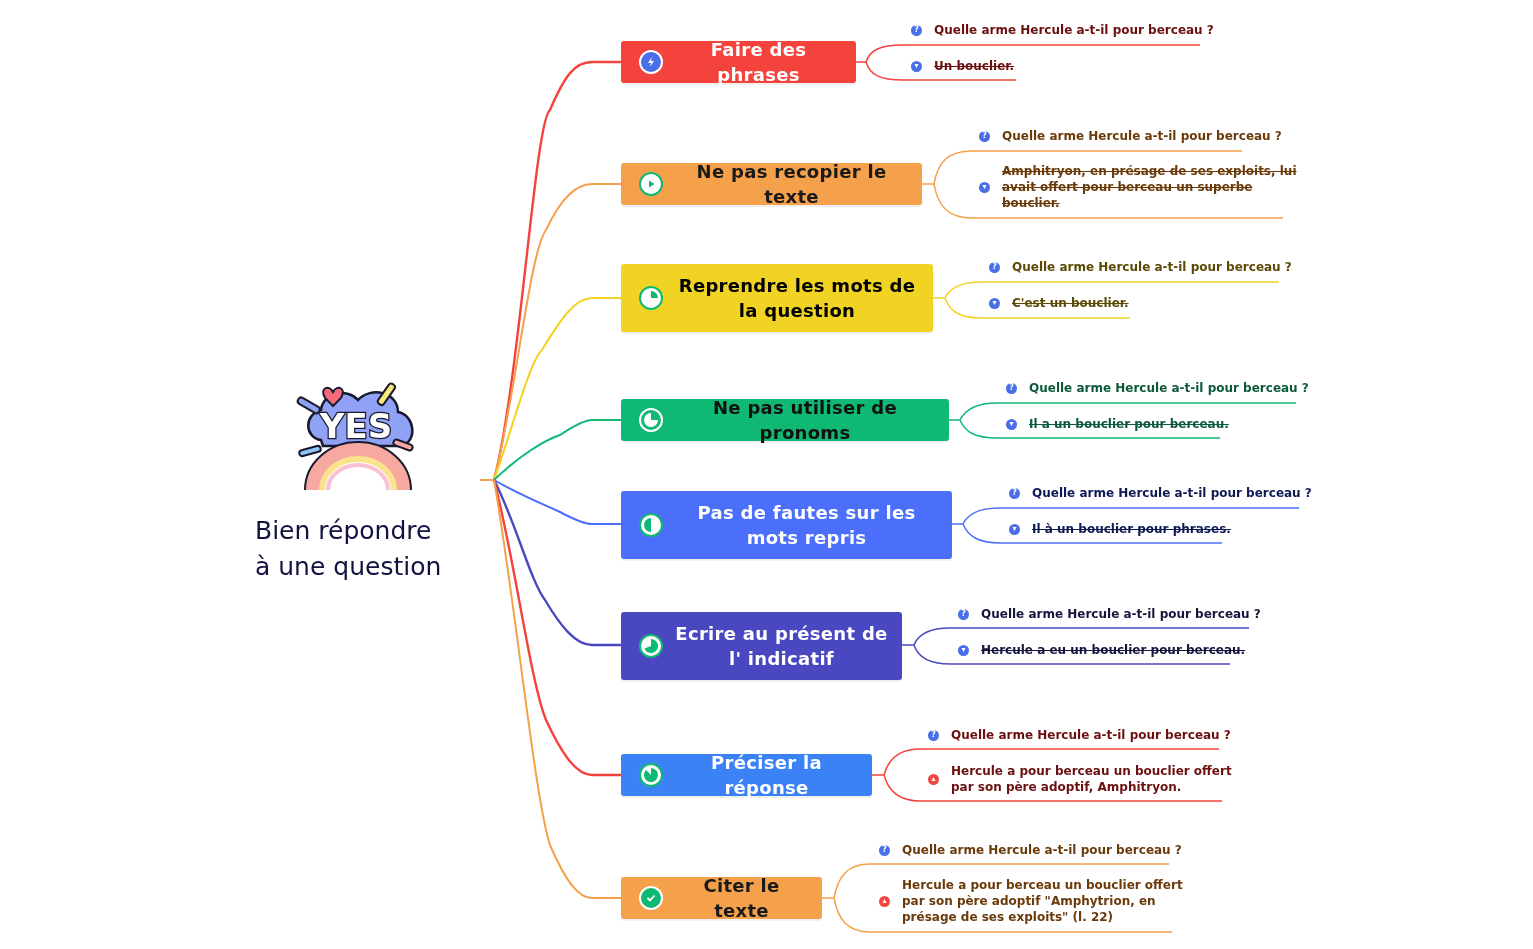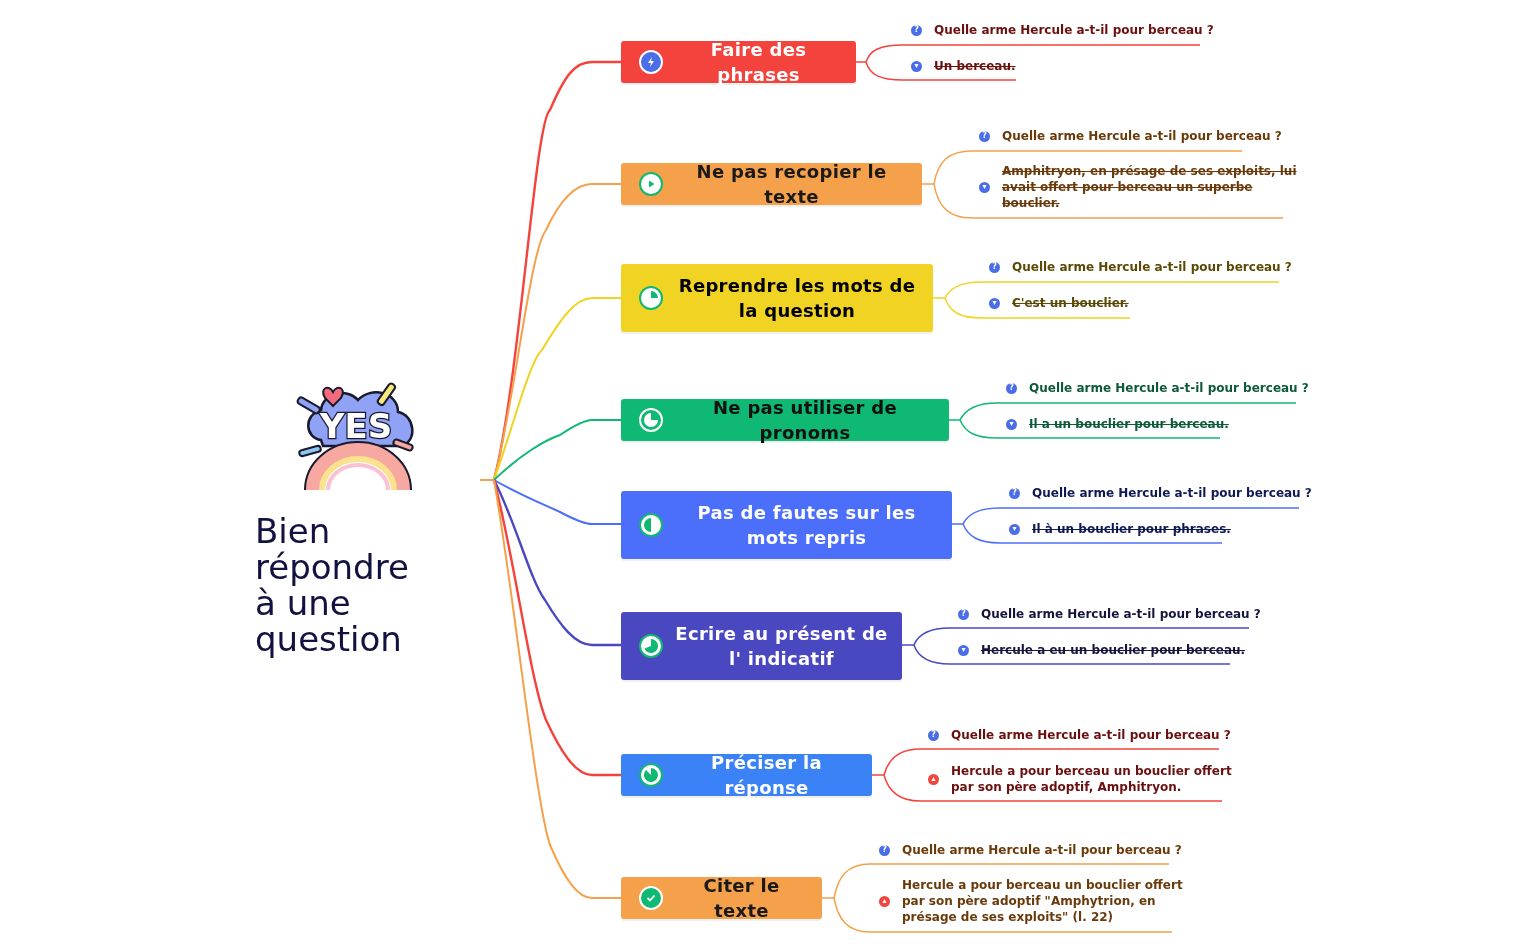--- a/index.html
+++ b/index.html
@@ -1,20 +1,20 @@
 <!DOCTYPE html>
 <html><head>
 <meta charset="utf-8">
 <style>
   html,body{margin:0;padding:0;background:#ffffff;}
   body{width:1533px;height:949px;position:relative;overflow:hidden;font-family:"DejaVu Sans","Liberation Sans",sans-serif;}
   #links{position:absolute;left:0;top:0;width:1533px;height:949px;pointer-events:none;}
   .root{position:absolute;left:255px;top:380px;width:205px;text-align:left;}
   .root .art{width:130px;height:115px;margin:0 auto;}
-  .root-title{margin-top:18px;font-size:34px;line-height:36px;color:#121240;font-family:"DejaVu Sans",sans-serif;}
+  .root-title{margin-top:18px;font-size:25px;line-height:36px;color:#121240;font-family:"DejaVu Sans",sans-serif;}
   .branch{position:absolute;left:621px;display:flex;align-items:center;box-sizing:border-box;padding:0 14px 0 18px;border-radius:3px;
           box-shadow:0 2px 0 rgba(0,0,0,0.06);}
   .branch .ico{width:20px;height:20px;border-radius:50%;flex:0 0 20px;margin-right:12px;display:flex;align-items:center;justify-content:center;}
   .branch .lbl{font-weight:bold;font-size:18px;line-height:25px;text-align:center;flex:1;letter-spacing:0.3px;}
   .leaf{position:absolute;font-size:12px;font-weight:bold;line-height:16px;display:flex;align-items:center;}
   .leaf .lico{width:11px;height:11px;border-radius:50%;flex:0 0 11px;margin-right:12px;display:flex;align-items:center;justify-content:center;font-size:8px;color:#fff;font-weight:bold;}
   .leaf .ltxt{white-space:pre-line;}
   .strike .ltxt{text-decoration:line-through;}
   .q-ico{background:#4a6ee8;}
   .down-ico{background:#4a6ee8;}
@@ -146,21 +146,21 @@
   </span>
   <span class="lbl">Citer le texte</span>
 </div>
 
 <div class="leaf" style="left:911px;top:22px;color:#6b0f0f;">
   <span class="lico q-ico">?</span>
   <span class="ltxt">Quelle arme Hercule a-t-il pour berceau ?</span>
 </div>
 <div class="leaf strike" style="left:911px;top:58px;color:#6b0f0f;">
   <span class="lico down-ico">▾</span>
-  <span class="ltxt">Un berceau.</span>
+  <span class="ltxt">Un bouclier.</span>
 </div>
 
 <div class="leaf" style="left:979px;top:128px;color:#6a3a0a;">
   <span class="lico q-ico">?</span>
   <span class="ltxt">Quelle arme Hercule a-t-il pour berceau ?</span>
 </div>
 <div class="leaf strike" style="left:979px;top:163px;color:#6a3a0a;">
   <span class="lico down-ico">▾</span>
   <span class="ltxt">Amphitryon, en présage de ses exploits, lui
 avait offert pour berceau un superbe

